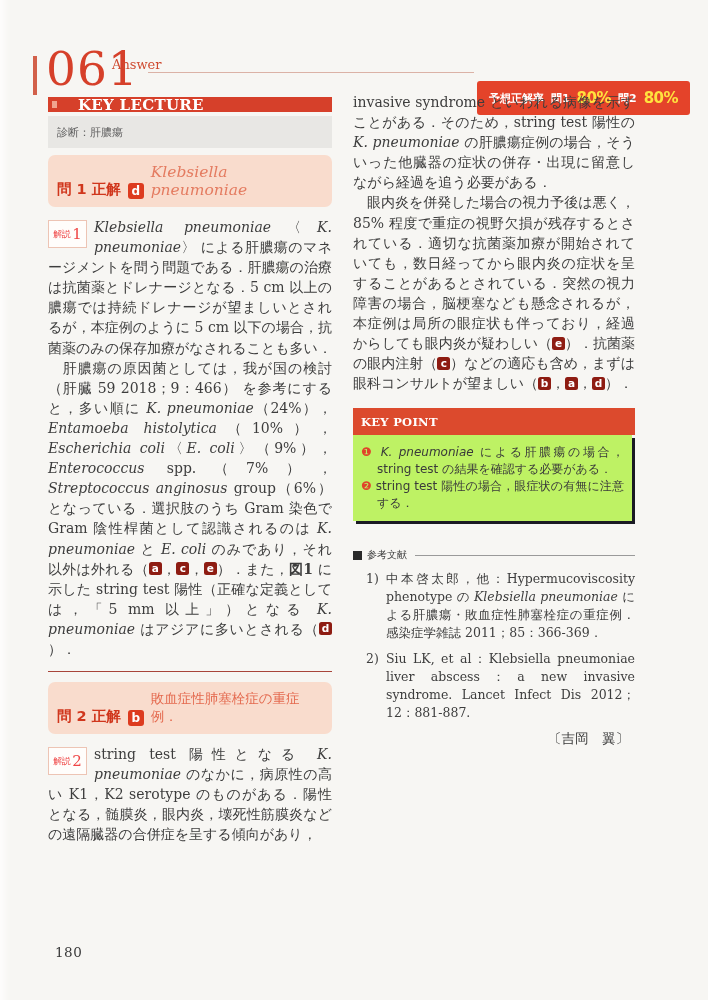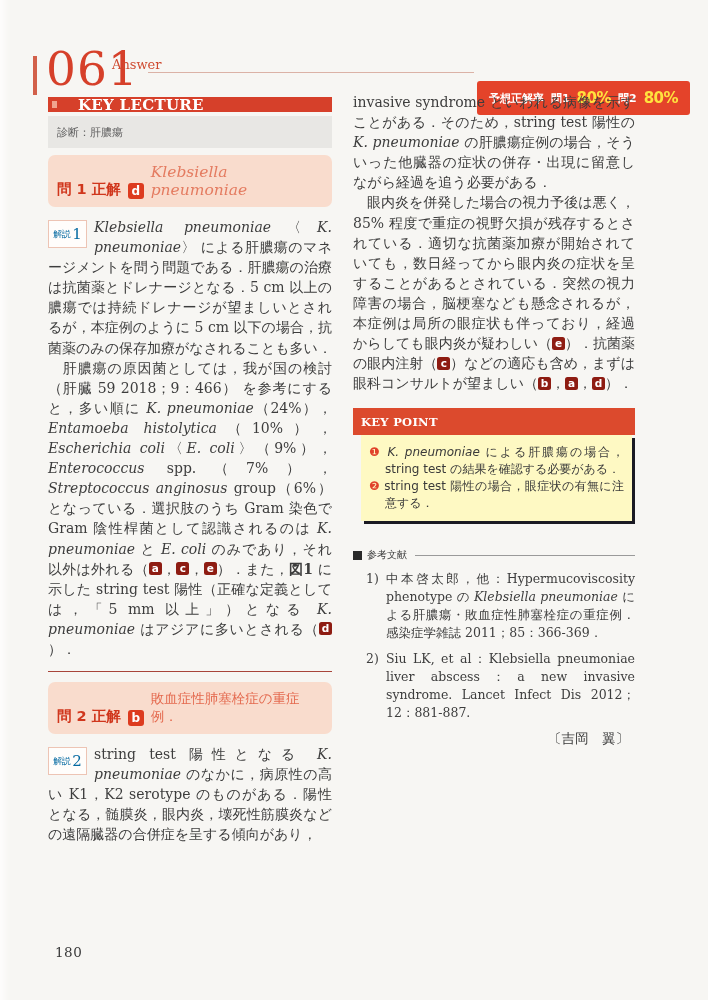--- a/index.html
+++ b/index.html
@@ -52,21 +52,21 @@
   .q-badge{
     background:#dd3b1f;color:#fff;width:16px;height:16px;border-radius:3px;
     font-size:12px;font-weight:bold;display:inline-flex;align-items:center;justify-content:center;flex:0 0 auto;
   }
   .q-ans-italic{font-family:"DejaVu Serif",serif;font-style:italic;color:#e47b60;font-size:15.5px;}
   .q-ans-sans{color:#e4694e;font-size:13.5px;}
   
   .kaisetsu{margin-top:10px;}
   .k-badge{
     float:left;width:37px;height:26px;margin:3px 7px 2px 0;
-    border:1px solid #edc4b4;background:#fffdfb;color:#0369a1;
+    border:1px solid #edc4b4;background:#fffdfb;color:#ef4444;
     display:flex;align-items:center;justify-content:center;gap:2px;
   }
   .k-badge .k-word{font-size:9px;letter-spacing:-.5px;}
   .k-badge .k-num{font-size:15px;}
   .body-text{font-size:14px;line-height:20.1px;text-align:justify;color:#3d3d3d;}
   .body-text p{margin:0;}
   .i{font-style:italic;}
   .b{font-weight:bold;}
   .opt{
     display:inline-block;background:#8e1c12;color:#fff;
@@ -76,23 +76,23 @@
   }
   .num{color:#e0422a;font-style:normal;}
   .red-rule{border:none;border-top:1.5px solid #a8453a;margin:12px 0 10px 0;}
   
   .keypoint{margin-top:15px;}
   .kp-bar{
     height:27px;background:#dc4a2d;color:#fff;font-size:11.5px;font-weight:bold;
     letter-spacing:.3px;display:flex;align-items:center;padding-left:8px;
   }
   .kp-body{
-    background:#fef9c3;box-shadow:3px 3px 0 0 #1a1a23;
+    background:#bef264;box-shadow:3px 3px 0 0 #1a1a23;
     padding:9px 8px 9px 8px;margin-right:3px;
-    font-family:"DejaVu Sans",sans-serif;font-size:12px;line-height:17px;color:#3a3a3a;margin-left:8px;
+    font-family:"DejaVu Sans",sans-serif;font-size:12px;line-height:17px;color:#3a3a3a;
   }
   .kp-item{padding-left:16px;text-indent:-16px;text-align:justify;}
   
   .refs{margin-top:27px;}
   .refs-head{display:flex;align-items:center;font-size:10px;color:#3c3c3c;}
   .refs-head .bk{width:9px;height:9px;background:#2a2a2a;margin-right:5px;flex:0 0 auto;}
   .refs-head .ln{flex:1;border-top:1px solid #9a9a9a;margin-left:8px;}
   .ref-item{display:flex;margin-top:8px;padding-left:13px;font-size:12.5px;line-height:18px;}
   .ref-item:first-of-type{margin-top:10px;}
   .ref-marker{width:20px;flex:0 0 auto;}

